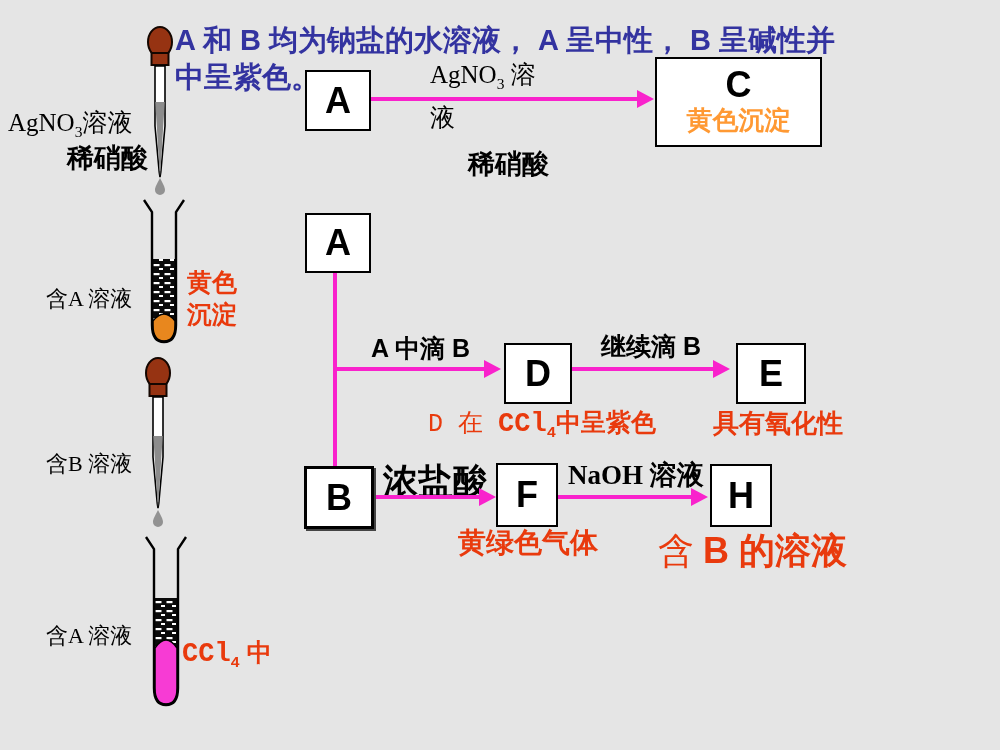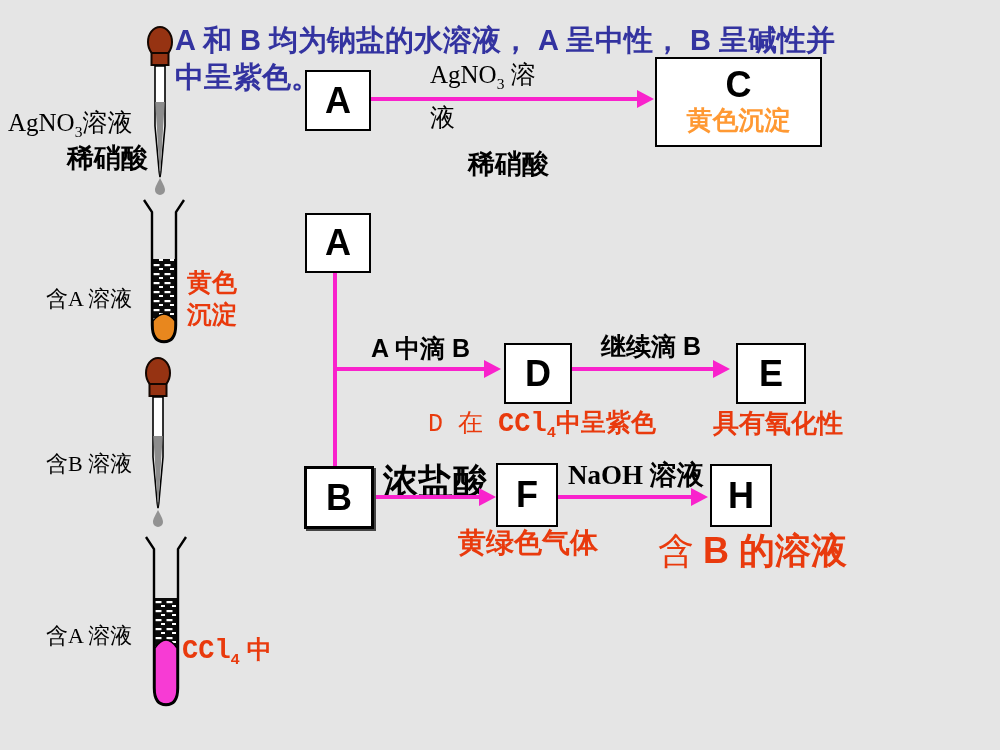--- a/index.html
+++ b/index.html
@@ -90,21 +90,21 @@
         <rect width="11" height="9" fill="#0a0a0a"></rect>
         <rect x="1.5" y="2" width="6" height="2.2" fill="#fff"></rect>
         <rect x="7" y="6" width="4" height="2" fill="#fff"></rect>
       </pattern>
     </defs>
     <path d="M12,62 L34,62 L34,152 Q34,168 23,168 Q12,168 12,152 Z" fill="url(#dash2)"></path>
     <path d="M12,112 Q23,96 34,112 L34,152 Q34,168 23,168 Q12,168 12,152 Z" fill="#F73BD4" stroke="#000" stroke-width="1.4"></path>
     <path d="M3,1 L11,13 L11,152 Q11,169 23,169 Q35,169 35,152 L35,13 L43,1" fill="none" stroke="#000" stroke-width="2.4"></path>
   </svg>
   <div class="abs lbl-serif nowrap" style="left:46px;top:621px;">含A 溶液</div>
-  <div class="abs red nowrap" style="left:182px;top:633px;font-size:25px;font-weight:bold;line-height:32px;">
+  <div class="abs red nowrap" style="left:182px;top:633px;font-size:25px;font-weight:bold;line-height:38px;">
     <div><span class="mono" style="font-size:27px;">CCl</span><sub class="mono">4</sub><span> 中</span></div>
   </div>
 
   <div class="abs box" style="left:305px;top:70px;width:62px;height:57px;">
     <span class="letter">A</span>
   </div>
   <div class="abs hline" style="left:368px;top:97px;width:270px;"></div>
   <div class="abs head-r" style="left:637px;top:90px;"></div>
   <div class="abs lbl-serif-lg ctr z5" style="left:430px;top:58px;width:185px;line-height:34px;">
     <div><span>AgNO</span><sub>3</sub><span> 溶</span></div>

